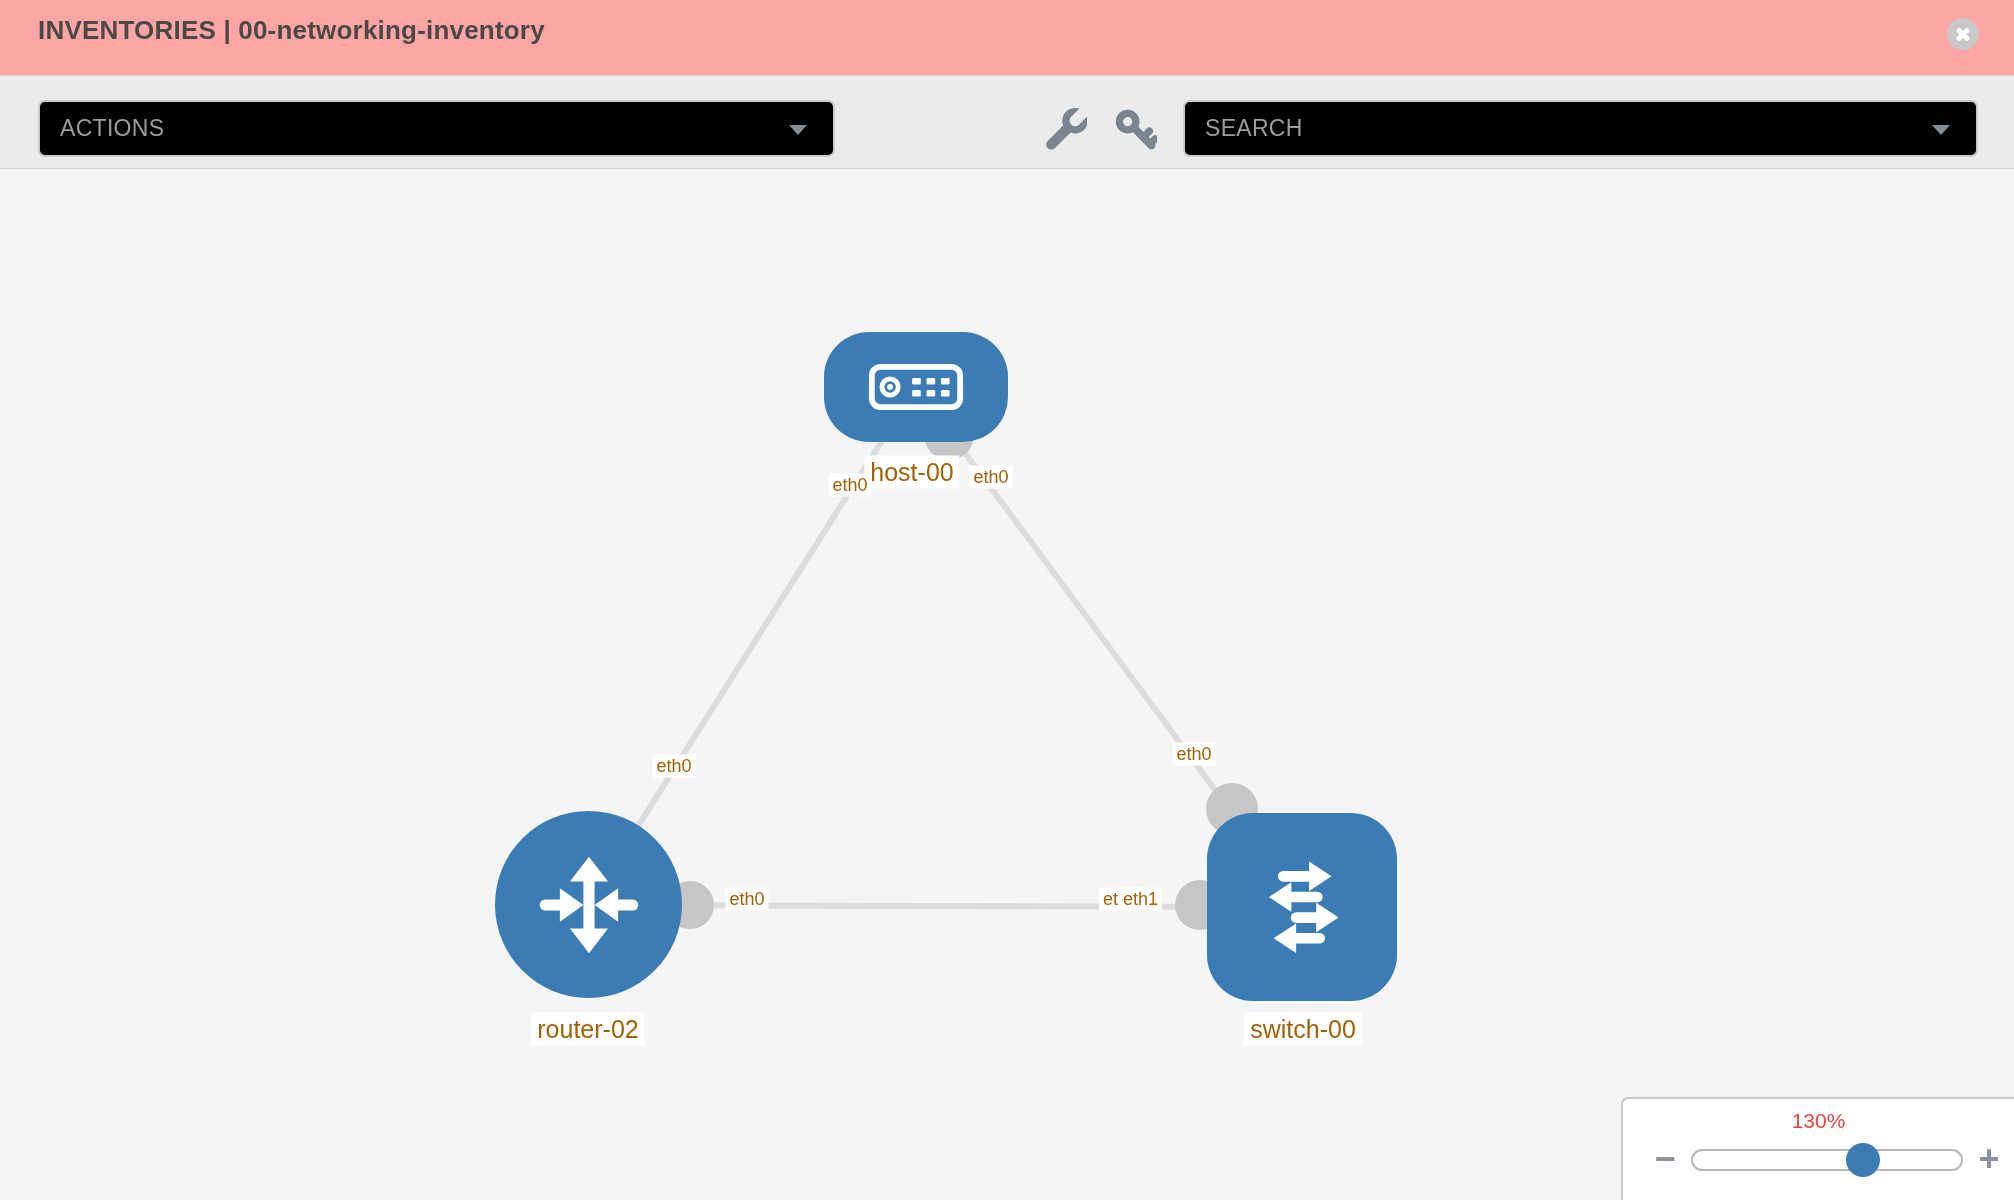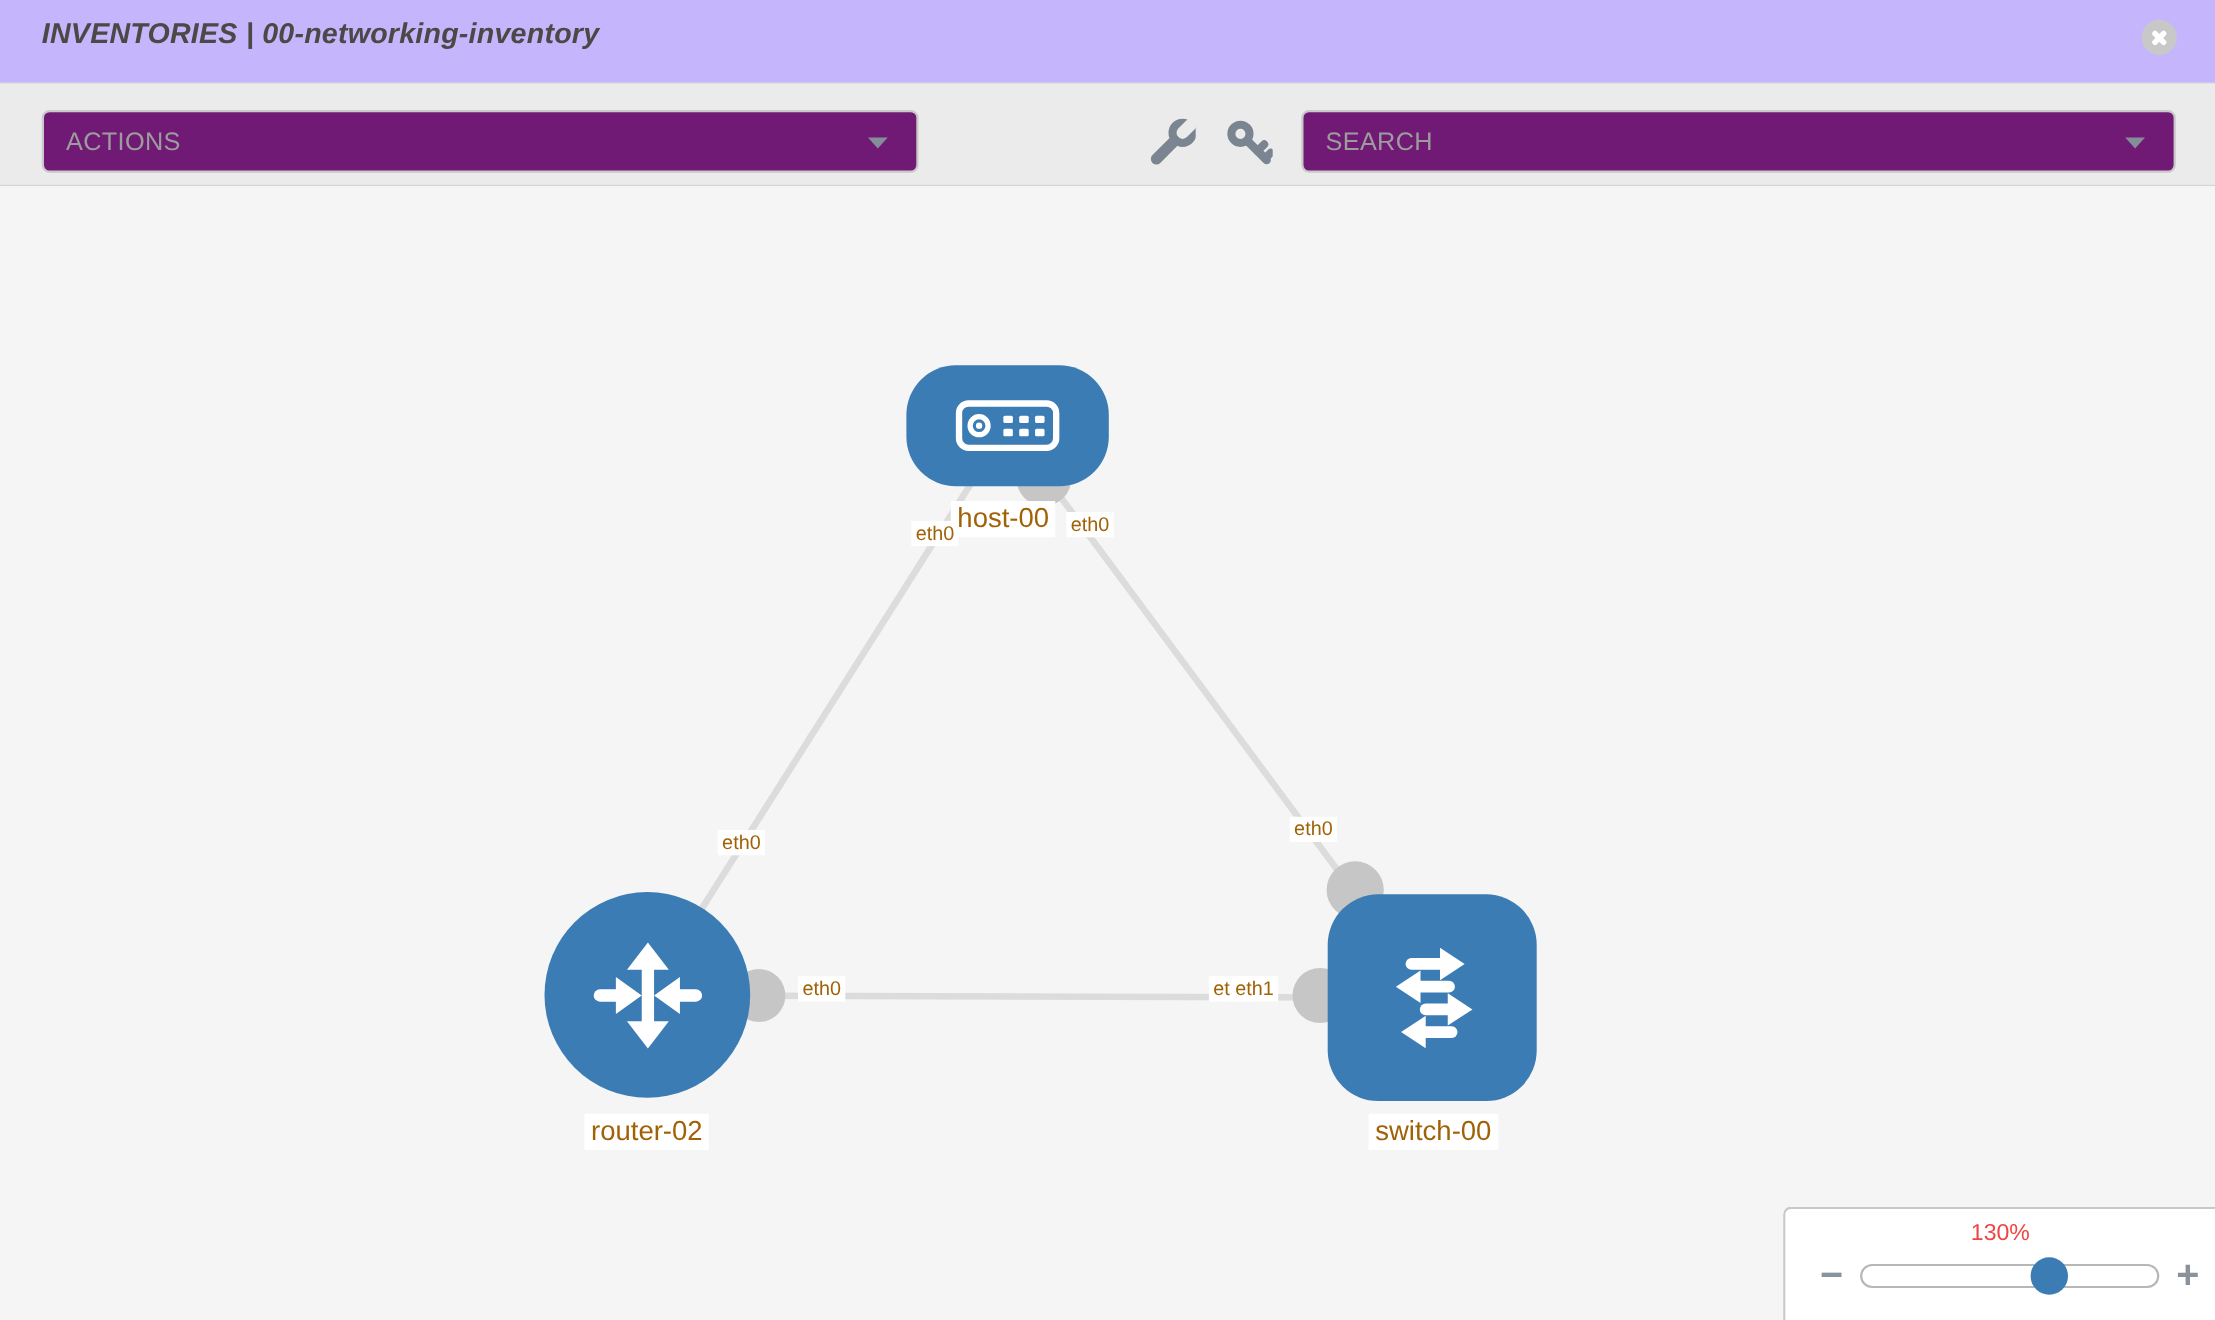--- a/index.html
+++ b/index.html
@@ -2,30 +2,30 @@
 <html><head>
 <meta charset="utf-8">
 <style>
   * { margin:0; padding:0; box-sizing:border-box; }
   html,body { width:2014px; height:1200px; overflow:hidden;
     font-family:"Liberation Sans","DejaVu Sans",sans-serif; background:#fff; }
 
   .window { position:relative; width:2014px; height:1200px; }
 
   
-  .header { position:relative; height:76px; background:#c4b5fd; border-bottom:1px solid #dadada;font-style:italic; }
+  .header { position:relative; height:76px; background:#fca5a5; border-bottom:1px solid #dadada; }
   .title { position:absolute; left:38px; top:0; line-height:60px; font-size:26px; font-weight:700; color:#4b4845; letter-spacing:.2px; }
   .close-btn { position:absolute; left:1947px; top:18px; width:32px; height:32px; border-radius:50%; background:#c8c8c8; cursor:pointer; }
   .close-btn .bar { position:absolute; left:8px; top:13.5px; width:16px; height:5px; background:#fff; border-radius:2px; }
   .close-btn .bar.b1 { transform:rotate(45deg); }
   .close-btn .bar.b2 { transform:rotate(-45deg); }
 
   
   .toolbar { position:relative; height:93px; background:#ebebeb; border-bottom:1px solid #cfcfcf; }
-  .select-box { position:absolute; top:24px; height:57px; background:#701a75; border:2px solid #c9c9c9; border-radius:7px; cursor:pointer; }
+  .select-box { position:absolute; top:24px; height:57px; background:#000000; border:2px solid #c9c9c9; border-radius:7px; cursor:pointer; }
   .select-box .sel-label { position:absolute; left:20px; top:0; line-height:53px; font-size:23px; color:#9c9c9c; letter-spacing:.3px; }
   .chevron { position:absolute; right:26px; top:50%; margin-top:-4px; width:0; height:0;
     border-left:9px solid transparent; border-right:9px solid transparent; border-top:10px solid #848d98; }
   .actions-box { left:38px; width:797px; }
   .search-box { left:1183px; width:795px; }
   .tool-icon-btn { position:absolute; top:31px; width:44px; height:44px; cursor:pointer; }
   .wrench-btn { left:1043px; }
   .key-btn { left:1113px; }
 
   

